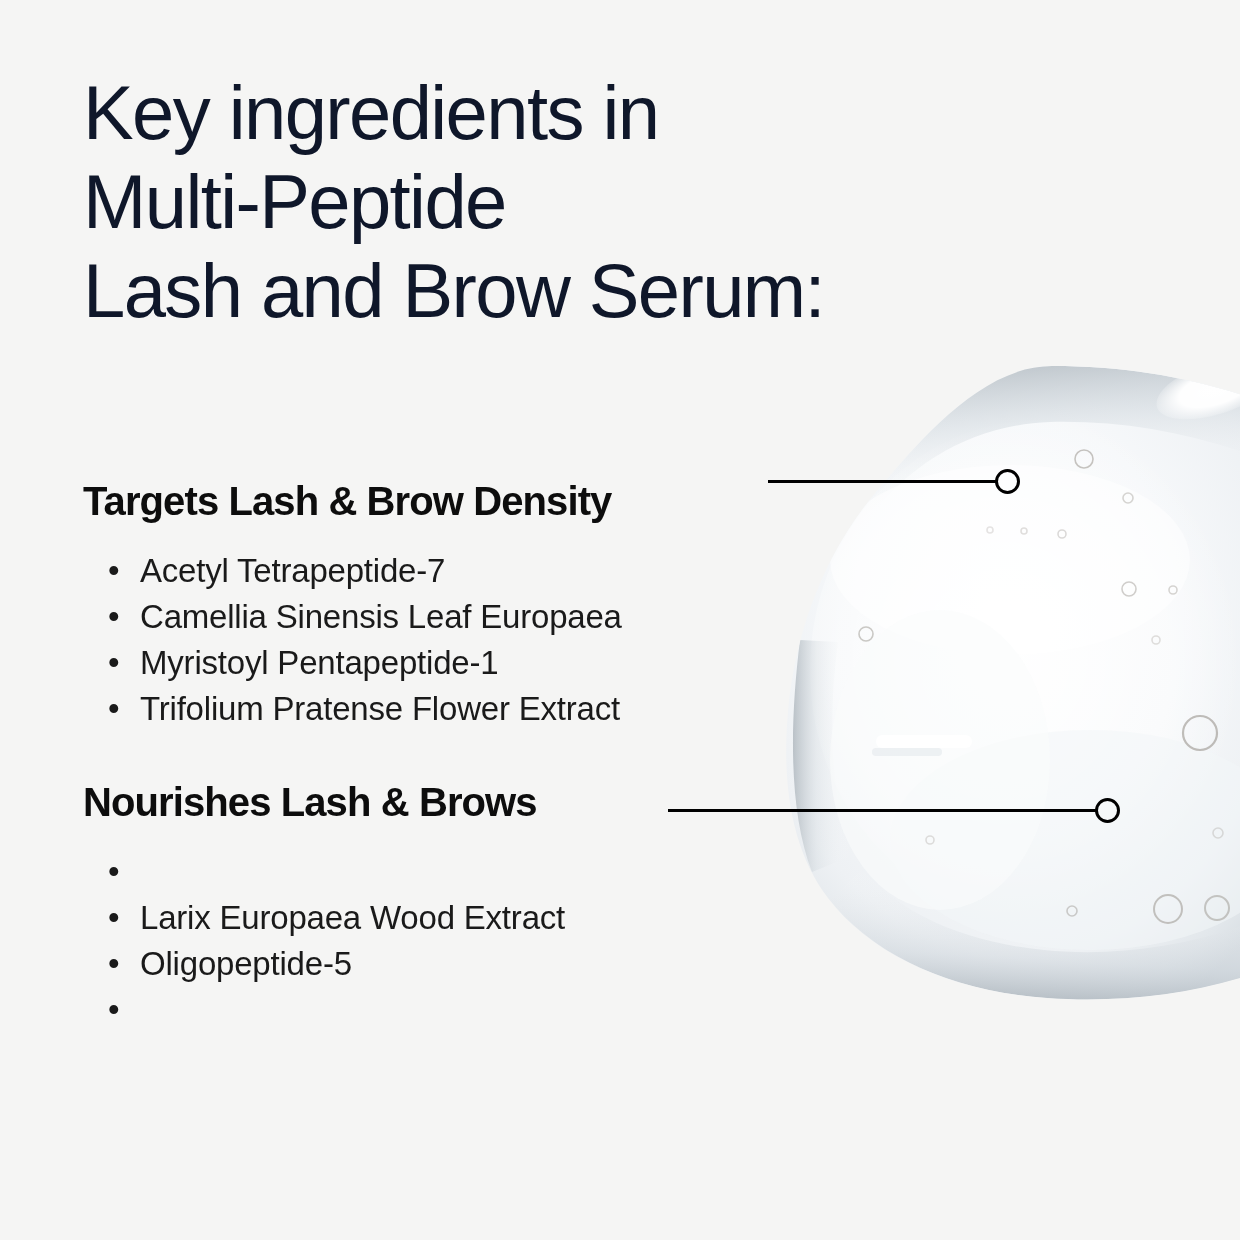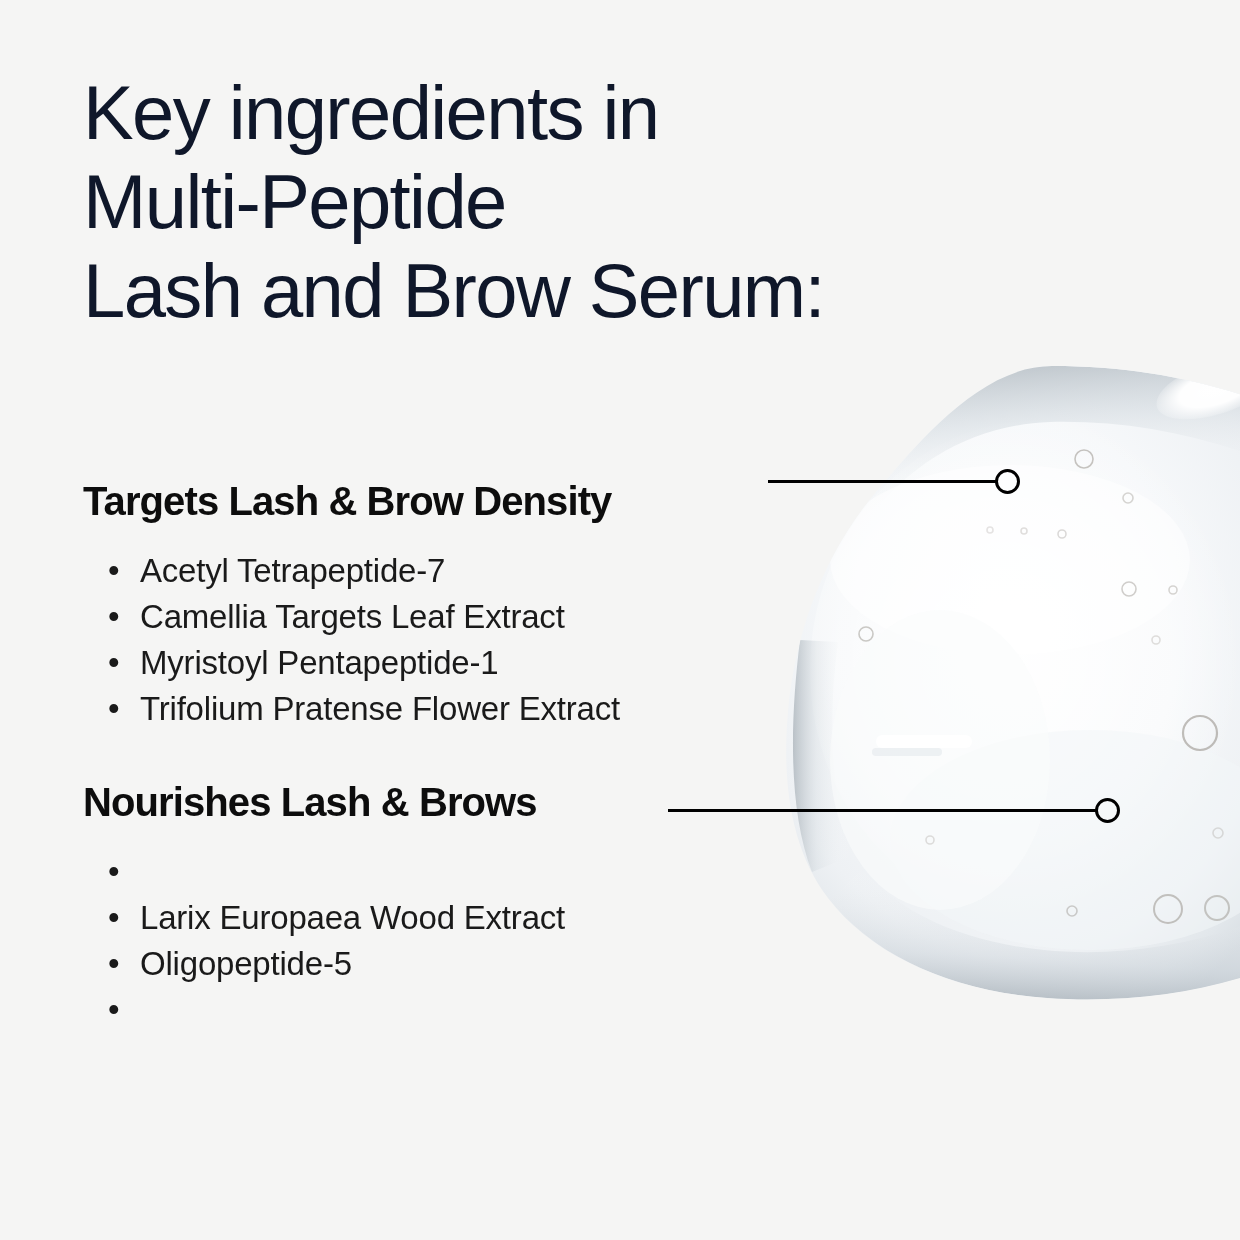--- a/index.html
+++ b/index.html
@@ -243,21 +243,21 @@
 
   <div class="section section-1">
     <div class="section-header">Targets Lash &amp; Brow Density</div>
     <ul class="ingredient-list">
       <li class="ingredient-item">
         <span class="bullet-dot">•</span>
         <span>Acetyl Tetrapeptide-7</span>
       </li>
       <li class="ingredient-item">
         <span class="bullet-dot">•</span>
-        <span>Camellia Targets Leaf Extract</span>
+        <span>Camellia Sinensis Leaf Europaea</span>
       </li>
       <li class="ingredient-item">
         <span class="bullet-dot">•</span>
         <span>Myristoyl Pentapeptide-1</span>
       </li>
       <li class="ingredient-item">
         <span class="bullet-dot">•</span>
         <span>Trifolium Pratense Flower Extract</span>
       </li>
     </ul>

